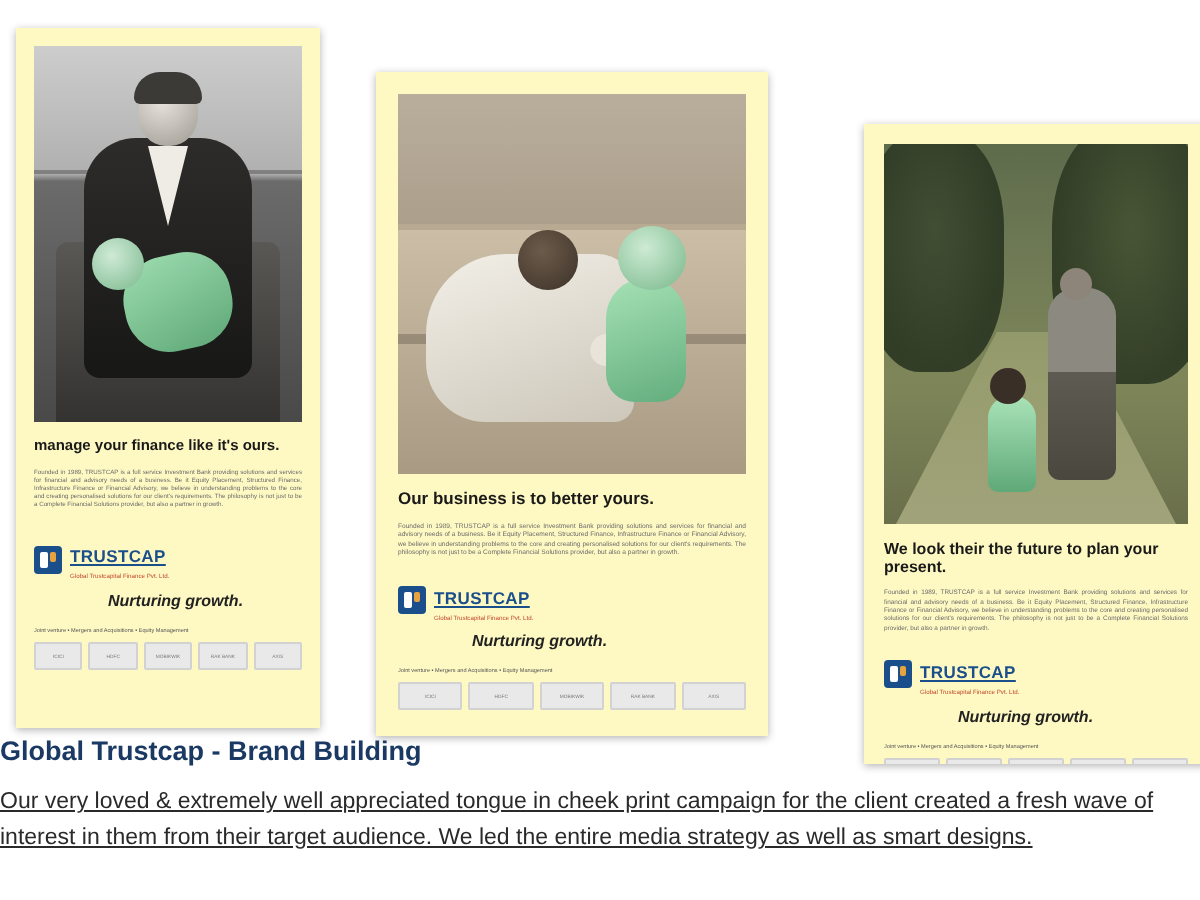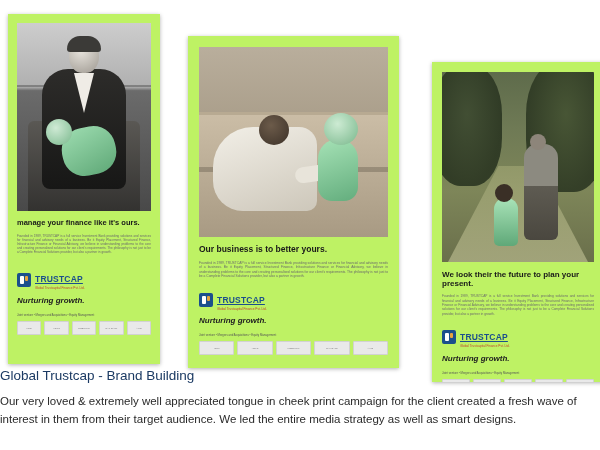--- a/index.html
+++ b/index.html
@@ -11,37 +11,37 @@
     height: 450px;
     background: #ffffff;
     font-family: "Liberation Sans", sans-serif;
     overflow: hidden;
     position: relative;
   }
 
   
   .poster {
     position: absolute;
-    background: #bef264;
+    background: #fef9c3;
     box-shadow: 0 1px 4px rgba(0,0,0,0.30);
     box-sizing: border-box;
     overflow: hidden;
   }
 
   .poster-a {
     left: 8px;
     top: 14px;
     width: 152px;
     height: 350px;
     padding: 9px 9px 8px 9px;
   }
   .poster-b {
     left: 188px;
     top: 36px;
-    width: 211px;
+    width: 196px;
     height: 332px;
     padding: 11px 11px 9px 11px;
   }
   .poster-c {
     left: 432px;
     top: 62px;
     width: 172px;
     height: 320px;
     padding: 10px 10px 9px 10px;
   }
@@ -309,20 +309,21 @@
     color: #c2482d;
     line-height: 1.2;
     margin-top: 1px;
   }
   .tagline {
     font-size: 8px;
     color: #222;
     margin-top: 5px;
     font-style: italic;
     font-weight: bold;
+    margin-left: 37px;
   }
   .services {
     font-size: 2.8px;
     color: #555;
     margin-top: 8px;
   }
   .partner-strip {
     display: flex;
     gap: 3px;
     margin-top: 4px;
@@ -346,30 +347,31 @@
   .caption {
     position: absolute;
     left: 0;
     top: 368px;
     width: 600px;
     padding: 0 8px;
     box-sizing: border-box;
   }
   .caption-title {
     font-size: 13.5px;
-    font-weight: normal;
+    font-weight: bold;
     color: #1b3a63;
     margin: 0 0 9px -8px;
     line-height: 1.2;
   }
   .caption-body {
     font-size: 11.5px;
     color: #2a2a2a;
     line-height: 1.55;
     margin-left: -8px;
+    text-decoration: underline;
   }
 </style>
 </head>
 <body>
 
 <div class="poster poster-a">
   <div class="photo">
     <div class="pa-bg"></div>
     <div class="pa-wallline"></div>
     <div class="pa-chair"></div>

